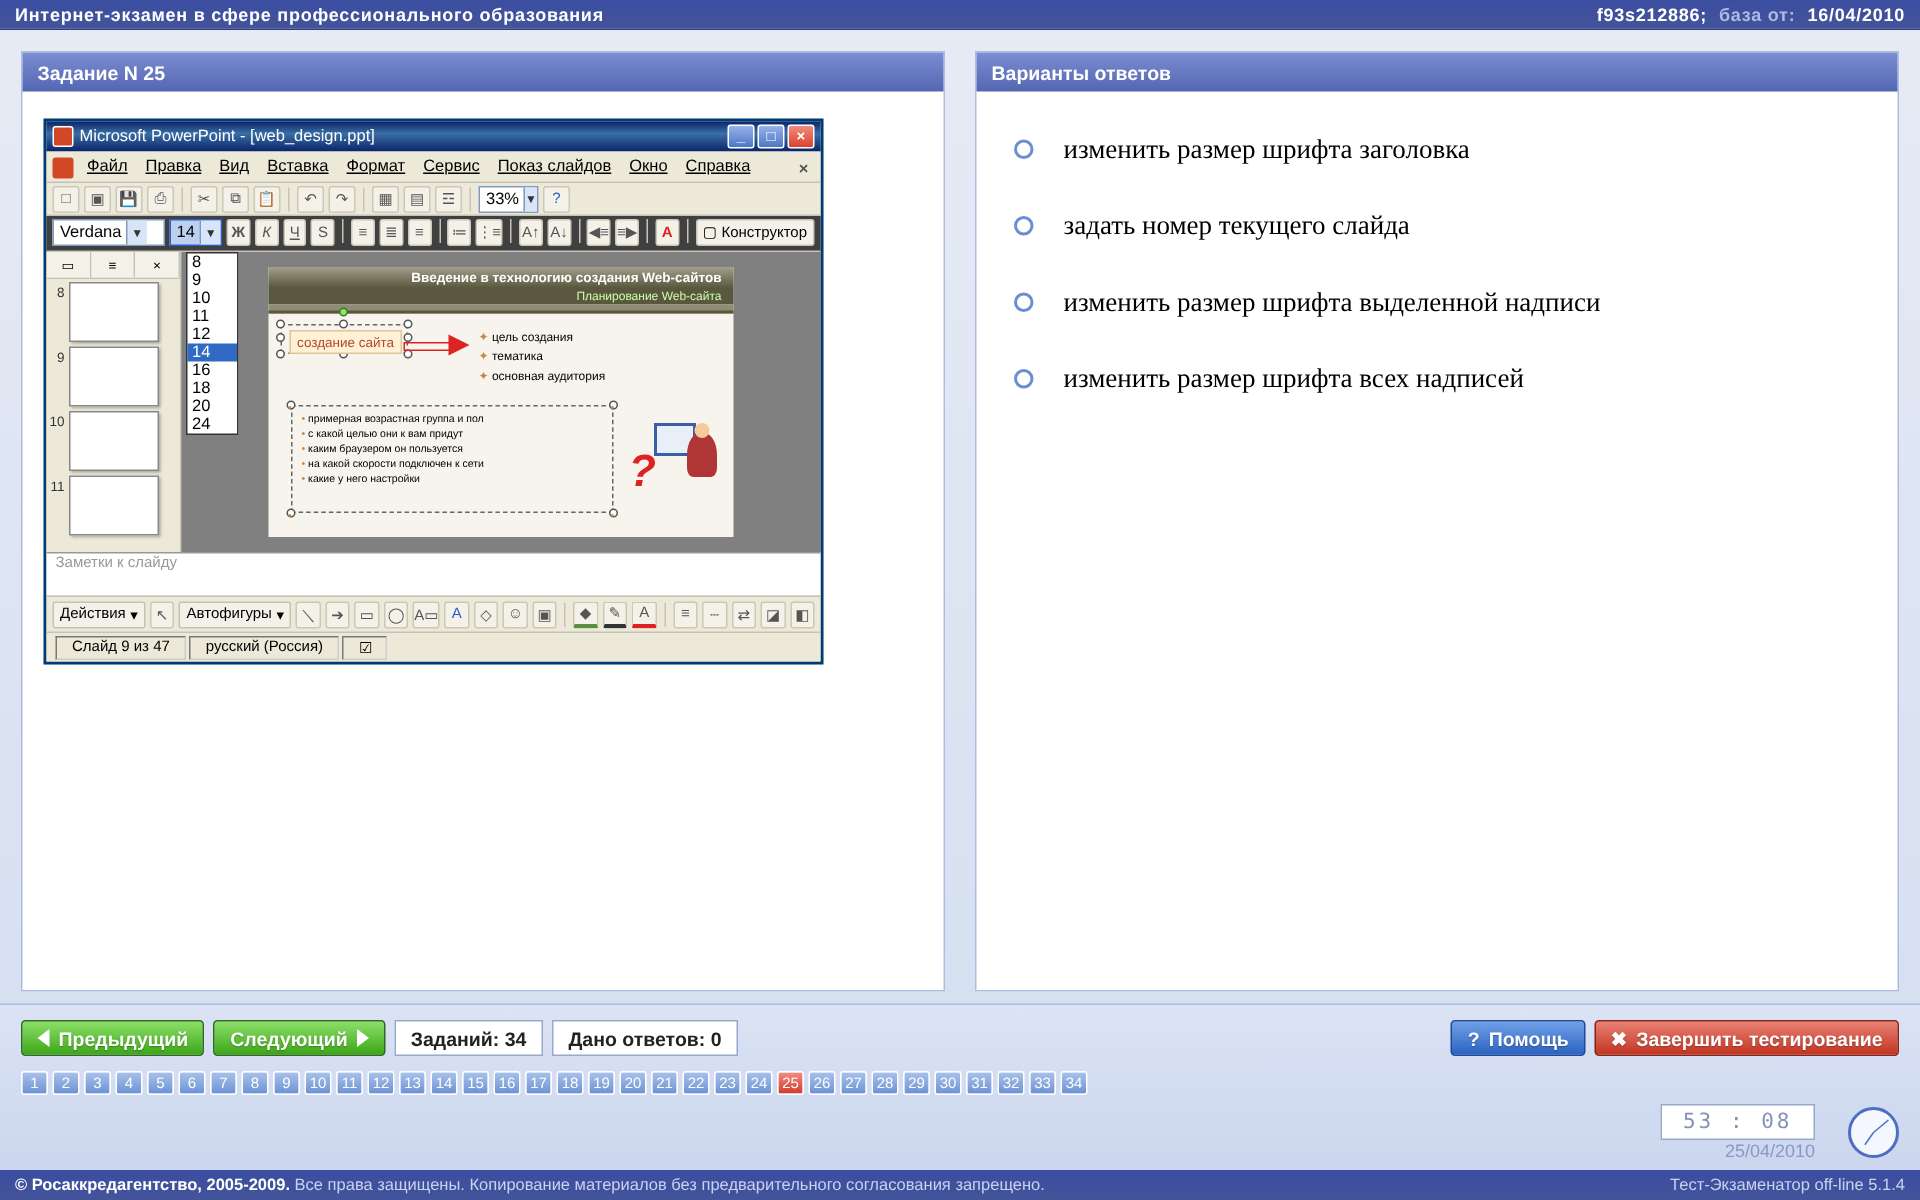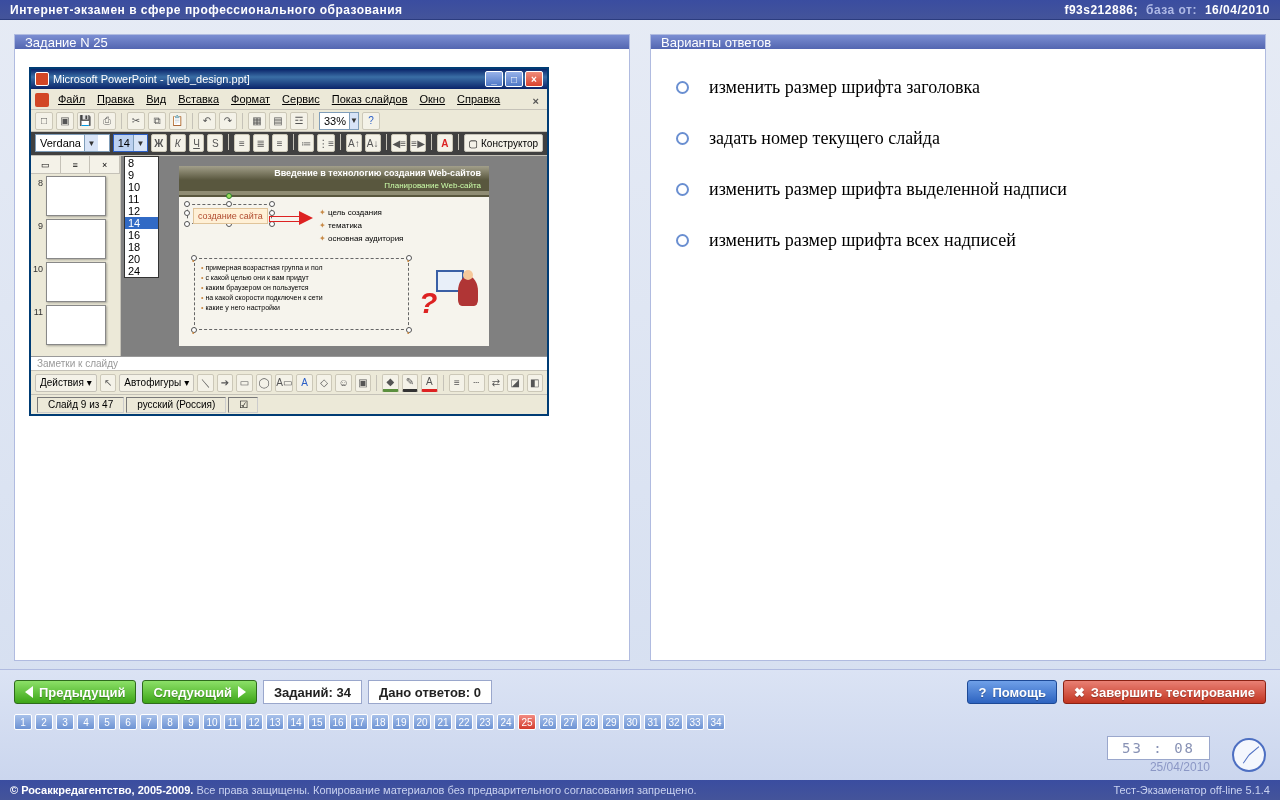--- a/index.html
+++ b/index.html
@@ -39,25 +39,25 @@
     background: #fff;
     border: 1px solid #b0bbe0;
     display: flex;
     flex-direction: column;
     min-height: 590px;
   }
   .panel-left { flex: 1; min-width: 610px; max-width: 620px;}
   .panel-right { flex: 1; }
 
   .panel-head {
-    height: 14px;
+    height: 26px;
     background: linear-gradient(#7b8ed2, #5366b1);
     color: #fff;
     font-size: 13px;
-    font-weight: normal;
+    font-weight: bold;
     display: flex;
     align-items: center;
     padding: 0 10px;
   }
   .panel-body {
     padding: 10px 14px;
     font-family: "Times New Roman", serif;
     font-size: 18px;
     color: #101010;
   }
@@ -197,21 +197,21 @@
     font-size:7px; line-height:10px;
   }
   .slide-lower div::before { content:"• "; color:#c78844;}
 
   .qmark { position:absolute; left:240px; top:120px; color:#d22; font-size:30px; font-weight:bold; font-style:italic;}
   .clip { position:absolute; left:255px; top:100px; width:50px; height:55px; }
   .clip .monitor { width:28px; height:22px; border:2px solid #3a5fa5; background:#e8eff9; position:absolute; left:2px; top:4px;}
   .clip .person { width:20px; height:30px; background:#b03535; border-radius:50% 50% 20% 20%; position:absolute; left:24px; top:10px;}
   .clip .head { width:10px; height:10px; background:#f6c99b; border-radius:50%; position:absolute; left:29px; top:4px;}
 
-  .pp-notes { background:#fff; border-top:1px solid #999; height:14px; font-size:10px; color:#999; padding:1px 6px;}
+  .pp-notes { background:#fff; border-top:1px solid #999; height:29px; font-size:10px; color:#999; padding:1px 6px;}
   
   .pp-bottom-toolbar {
     background:#ece9d8; border-top:1px solid #c5c2b8; height:24px; display:flex; align-items:center;
     padding:2px 4px; gap:3px; font-size:10px;
   }
   .pp-status {
     background:#ece9d8; border-top:1px solid #c5c2b8; height:20px; display:flex; align-items:center;
     font-size:10px; padding:0 6px; gap:0;
   }
   .pp-status .cell { border:1px inset #ccc; padding:1px 10px; height:16px; display:flex; align-items:center; margin-right:2px;}

